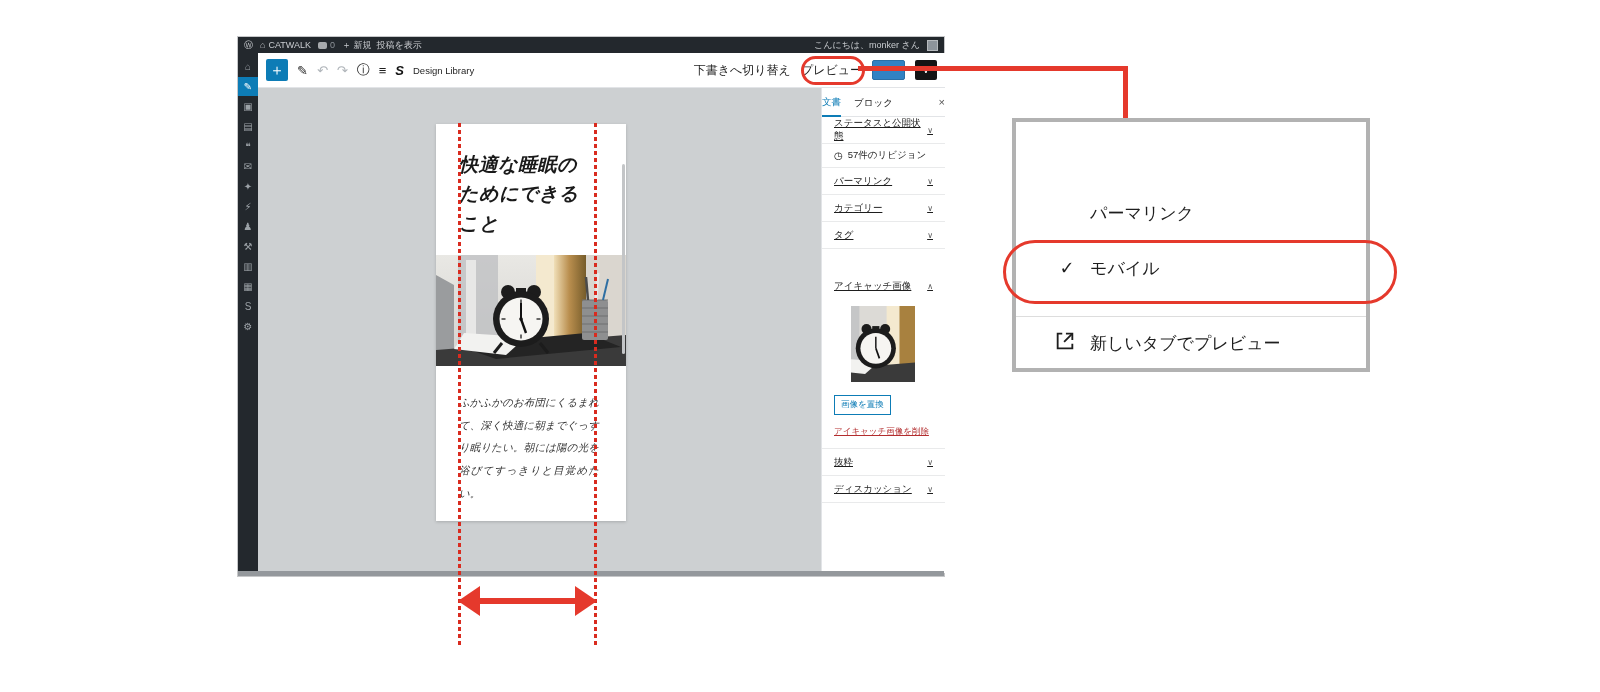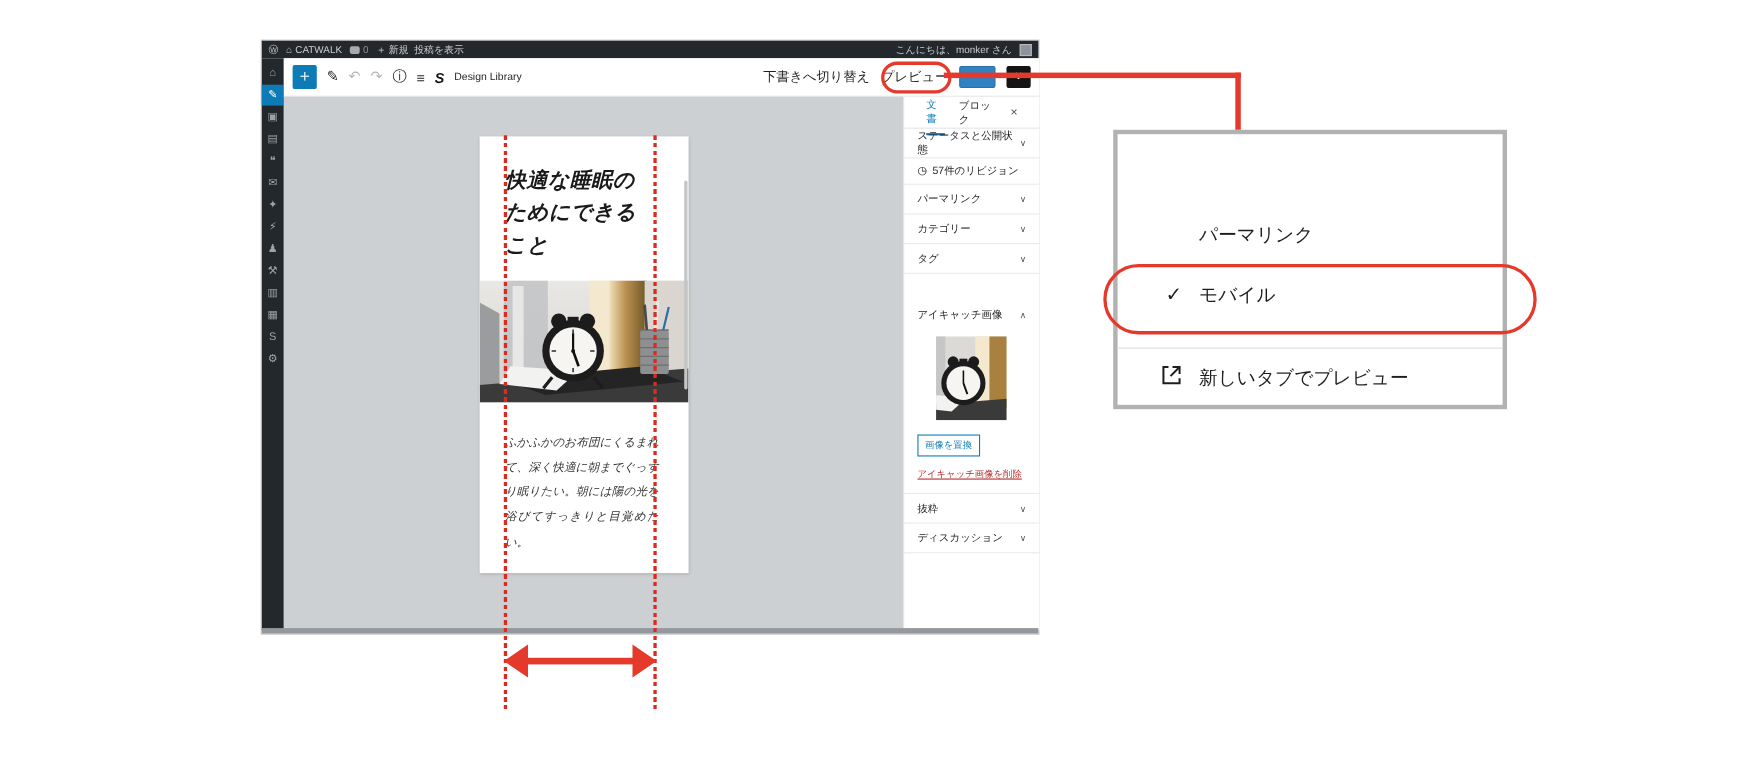--- a/index.html
+++ b/index.html
@@ -48,25 +48,25 @@
     letter-spacing:.5px; }
   #featured-photo { margin-top:17px; width:190px; height:111px; display:block; }
   .mob-p { padding:0 27px 0 23px; font-size:10.5px; line-height:2.15; color:#333; margin-top:23px;
     text-align:justify; }
   .mob-p.first { margin-top:25px; }
   #preview-scrollbar { position:absolute; right:1px; top:40px; width:3px; height:190px; background:#c3c5c7; border-radius:2px; }
 
   
   #settings-sidebar { position:absolute; left:583px; top:51px; width:124px; height:485px; background:#fff;
     border-left:1px solid #e2e4e7; font-size:9.5px; color:#1e1e1e; }
-  #sb-tabs { height:29px; border-bottom:1px solid #e2e4e7; display:flex; align-items:center; padding:0 20px; gap:13px; }
+  #sb-tabs { height:29px; border-bottom:1px solid #e2e4e7; display:flex; align-items:center; padding:0 0; gap:13px; }
   .sb-tab { font-size:9.5px; color:#1e1e1e; padding:8px 0 6px; }
   .sb-tab.active { border-bottom:2px solid #0d7cb6; color:#0d7cb6; }
   #sb-close { margin-left:auto; color:#555; font-size:11px; }
-  .sb-row { height:27px; border-bottom:1px solid #e9eaeb; display:flex; align-items:center; padding:0 12px; }
+  .sb-row { height:27px; border-bottom:1px solid #e9eaeb; display:flex; align-items:center; padding:0 12px;text-decoration:underline; }
   .sb-row .chev { margin-left:auto; color:#555; font-size:8px; }
   .sb-rev { height:24px; display:flex; align-items:center; gap:5px; padding:0 12px; border-bottom:1px solid #e9eaeb; }
   .sb-rev .clock { font-size:10px; color:#1e1e1e; }
   #featured-body { padding:6px 12px 10px; border-bottom:1px solid #e9eaeb; }
   #featured-thumb { width:64px; height:76px; display:block; margin-left:17px; }
   #replace-image-button { margin-top:13px; font-size:8.5px; color:#0d7cb6; background:#fff;
     border:1px solid #0d7cb6; border-radius:0; padding:3px 6px; }
   #remove-featured-link { display:block; margin-top:11px; font-size:8.5px; color:#b32d2e; text-decoration:underline; }
 
   #window-bottom-strip { position:absolute; left:0; bottom:0; width:100%; height:5px; background:#94989c; }

